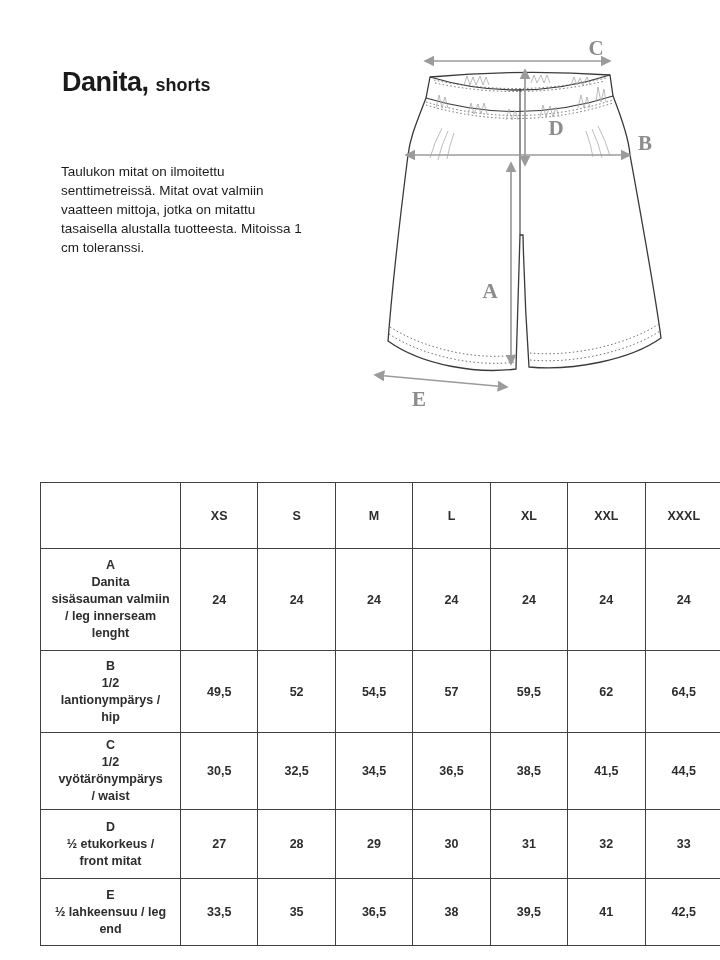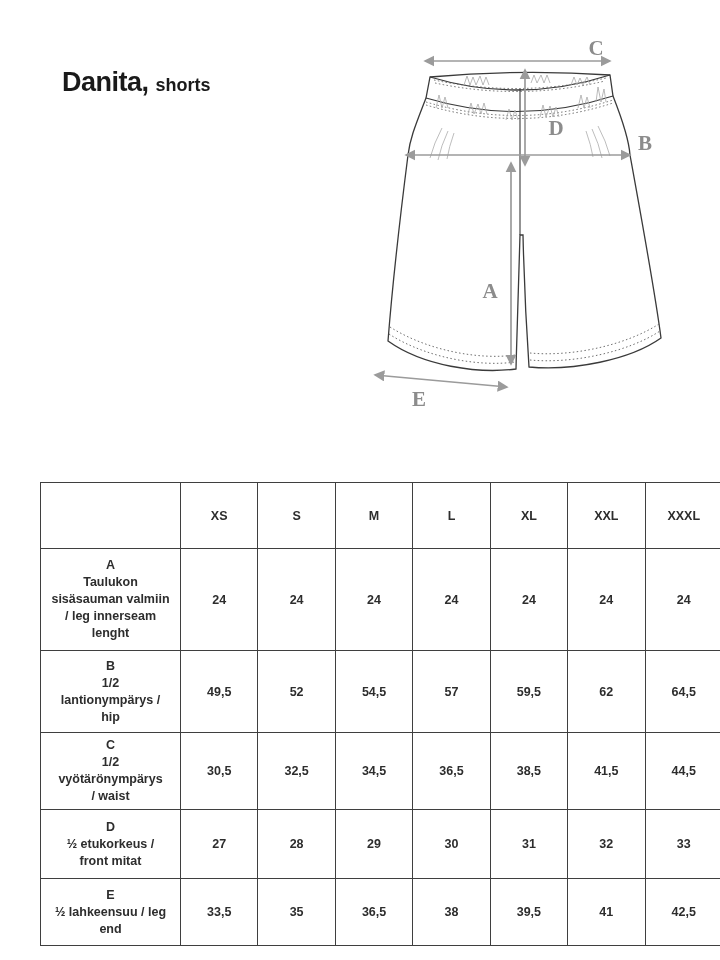--- a/index.html
+++ b/index.html
@@ -32,20 +32,21 @@
   td.rowlabel span{display:block;line-height:17px;}
 </style>
 </head>
 <body>
 
 <div class="page">
 
   <h1 class="title"><span>Danita,</span> <span class="sub">shorts</span></h1>
 
   <div class="intro">
+    <p>Taulukon mitat on ilmoitettu senttimetreissä. Mitat ovat valmiin vaatteen mittoja, jotka on mitattu tasaisella alustalla tuotteesta. Mitoissa 1 cm toleranssi.</p>
   </div>
 
   <svg class="diagram" viewBox="0 0 350 392" xmlns="http://www.w3.org/2000/svg">
     <defs>
       <marker id="ah" viewBox="0 0 10 10" refX="8.5" refY="5" markerWidth="6.5" markerHeight="6.5" orient="auto-start-reverse">
         <path d="M0,0 L10,5 L0,10 z" fill="#9b9b9b"></path>
       </marker>
     </defs>
 
     <g stroke="#3a3a3a" stroke-width="1.3" fill="#ffffff">
@@ -136,21 +137,21 @@
         <th>L</th>
         <th>XL</th>
         <th>XXL</th>
         <th>XXXL</th>
       </tr>
     </thead>
     <tbody>
       <tr class="r0">
         <td class="rowlabel">
           <span>A</span>
-          <span>Taulukon</span>
+          <span>Danita</span>
           <span>sisäsauman valmiin</span>
           <span>/ leg innerseam</span>
           <span>lenght</span>
         </td>
         <td>24</td>
         <td>24</td>
         <td>24</td>
         <td>24</td>
         <td>24</td>
         <td>24</td>

